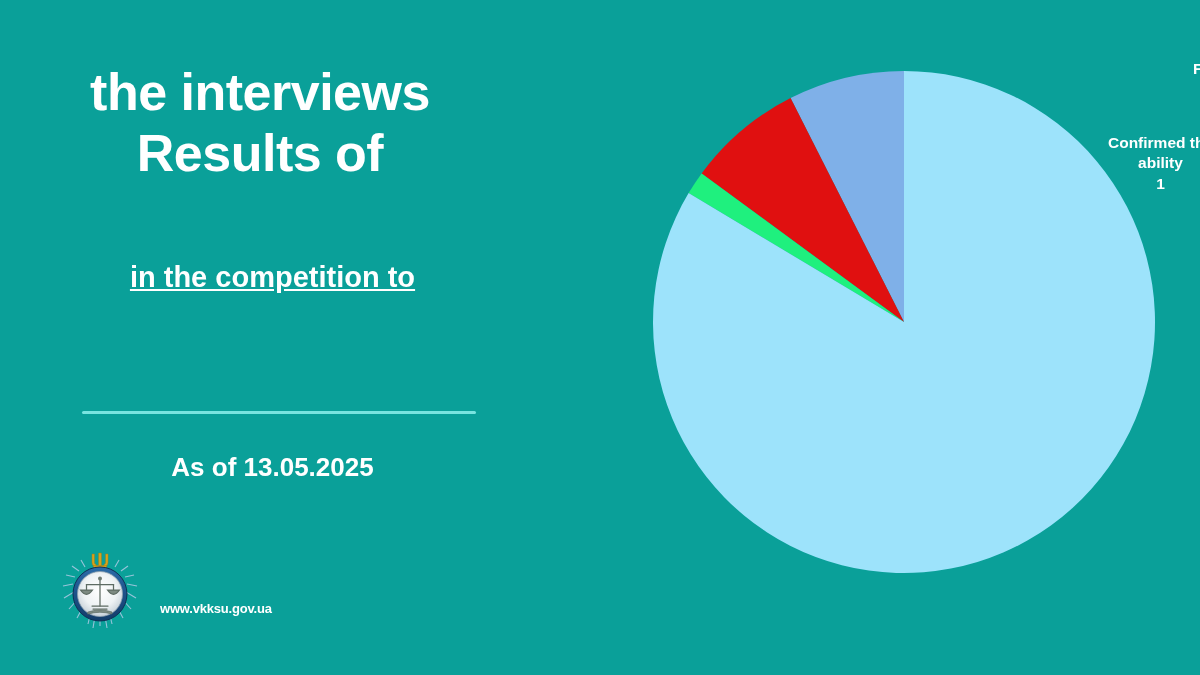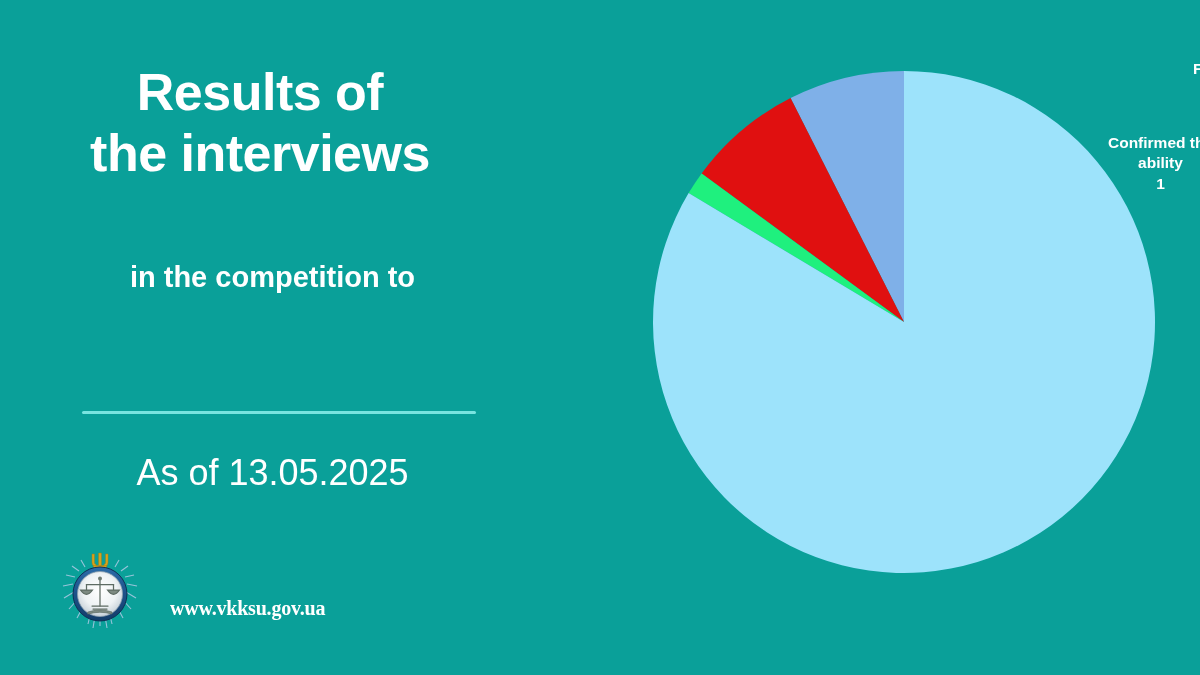--- a/index.html
+++ b/index.html
@@ -46,64 +46,63 @@
     position: absolute;
     left: 0;
     top: 258px;
     width: 545px;
     text-align: center;
     color: #ffffff;
     font-size: 29px;
     font-weight: bold;
     line-height: 1.35;
   }
-  #subtitle-block .sline { display: block; }
+  #subtitle-block .sline { display: block; text-decoration: underline; }
 
   #divider {
     position: absolute;
     left: 82px;
     top: 411px;
     width: 394px;
     height: 3px;
     background: #79e4e0;
     border-radius: 2px;
   }
 
   #date-block {
     position: absolute;
     left: 0;
     top: 452px;
     width: 545px;
     text-align: center;
     color: #ffffff;
-    font-size: 36px;
-    font-weight: normal;
+    font-size: 26px;
+    font-weight: bold;
   }
 
   
   #footer {
     position: absolute;
     left: 62px;
     top: 550px;
     display: flex;
     align-items: center;
   }
   #logo-emblem {
     width: 76px;
     height: 82px;
     flex: none;
   }
   #site-url {
-    margin-left: 32px;
-    color: #ffffff;
-    font-size: 20px;
+    margin-left: 22px;
+    color: #ffffff;
+    font-size: 13px;
     font-weight: bold;
     letter-spacing: -0.2px;
     padding-top: 34px;
-    font-family: Liberation Serif, serif;
   }
 
   
   #chart-area {
     position: absolute;
     left: 560px;
     top: 0;
     width: 640px;
     height: 675px;
   }
@@ -128,22 +127,22 @@
   #label-confirmed { left: 523px; top: 133px; width: 155px; }
 </style>
 </head>
 <body>
 
 <div id="slide">
 
   <div id="left-panel">
 
     <div id="title-block">
+      <span class="tline">the interviews</span>
       <span class="tline">Results of</span>
-      <span class="tline">the interviews</span>
     </div>
 
     <div id="subtitle-block">
       <span class="sline">in the competition to</span>
     </div>
 
     <div id="divider"></div>
 
     <div id="date-block">As of 13.05.2025</div>
 

